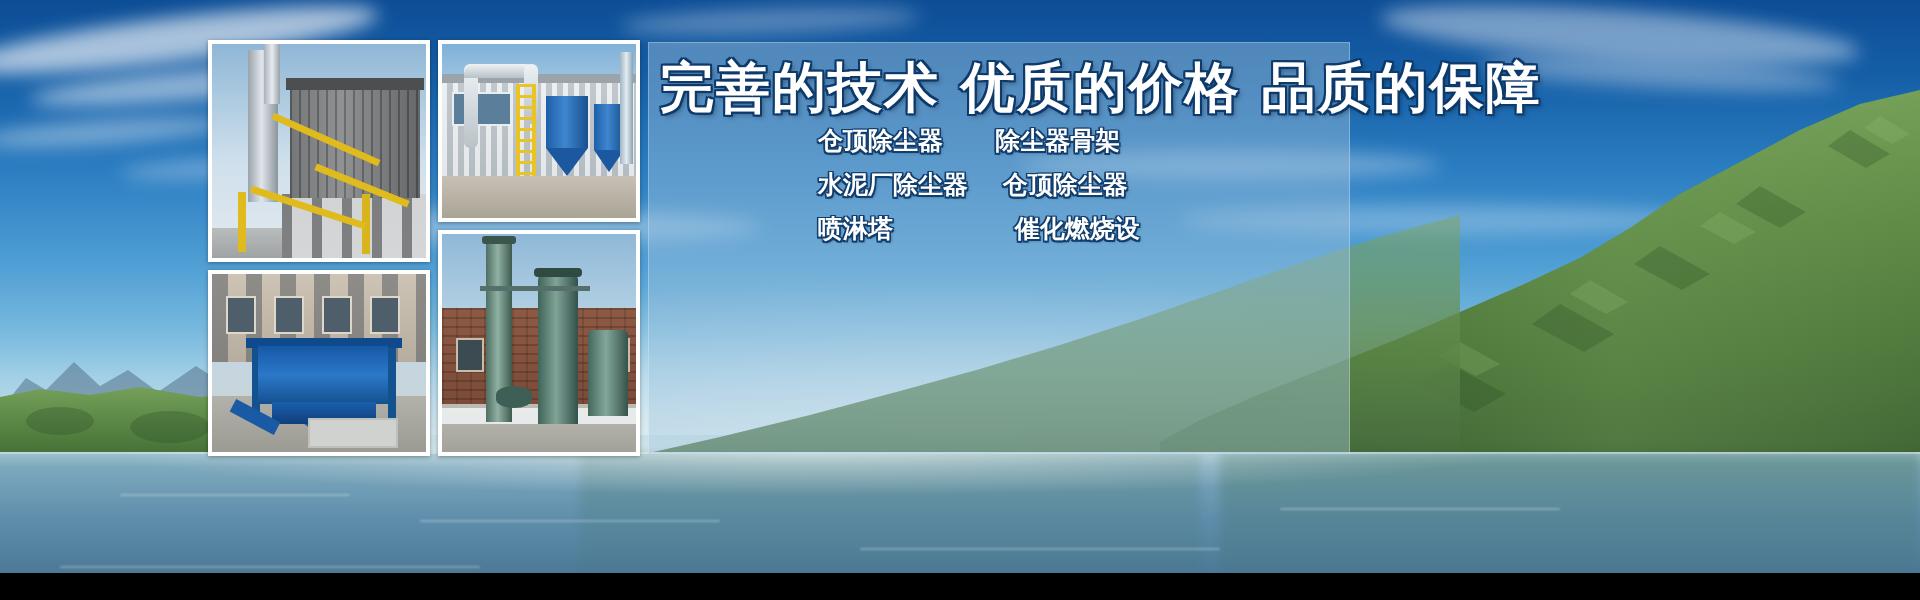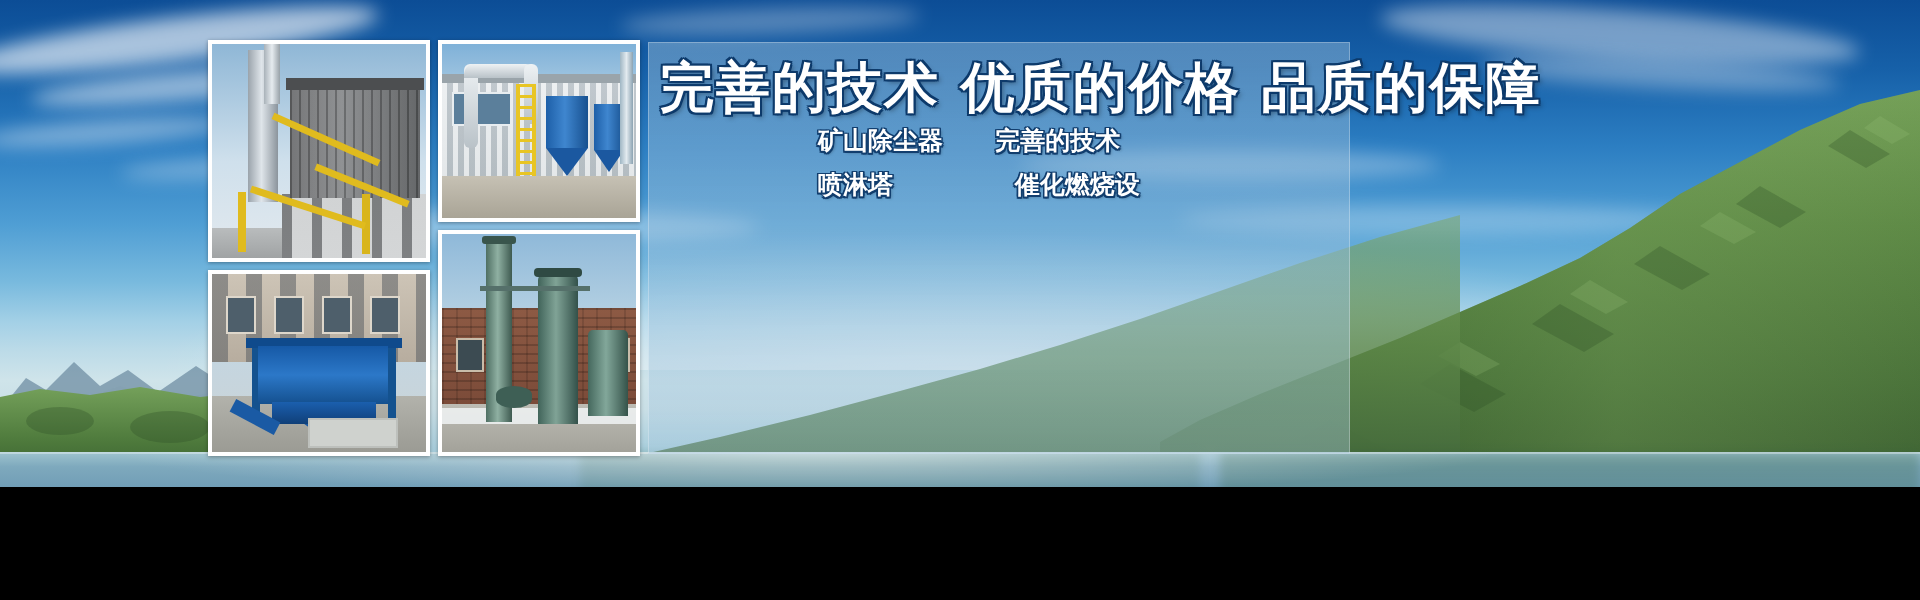--- a/index.html
+++ b/index.html
@@ -1,19 +1,19 @@
 <!DOCTYPE html>
 <html><head>
 <meta charset="utf-8">
 <style>
   html,body{margin:0;padding:0;background:#000;}
   body{font-family:"DejaVu Sans","Liberation Sans",sans-serif;}
 
   .banner{
-    position:relative;width:1920px;height:487px;overflow:hidden;
+    position:relative;width:1920px;height:573px;overflow:hidden;
     background:#2a6fb5;
   }
 
   
   .sky{
     position:absolute;inset:0;
     background:
       linear-gradient(to bottom,
         #0c4d96 0%,
         #1660a8 14%,
@@ -399,17 +399,18 @@
       </div>
     </div>
 
   </div>
 
   <div class="panel"></div>
 
   <div class="headline">完善的技术  优质的价格  品质的保障</div>
 
   <div class="prodlist">
-    <div class="prodline">矿山除尘器      完善的技术</div>
+    <div class="prodline">仓顶除尘器      除尘器骨架</div>
+    <div class="prodline">水泥厂除尘器    仓顶除尘器</div>
     <div class="prodline">喷淋塔              催化燃烧设</div>
   </div>
 
 </div>
 
 </body></html>

